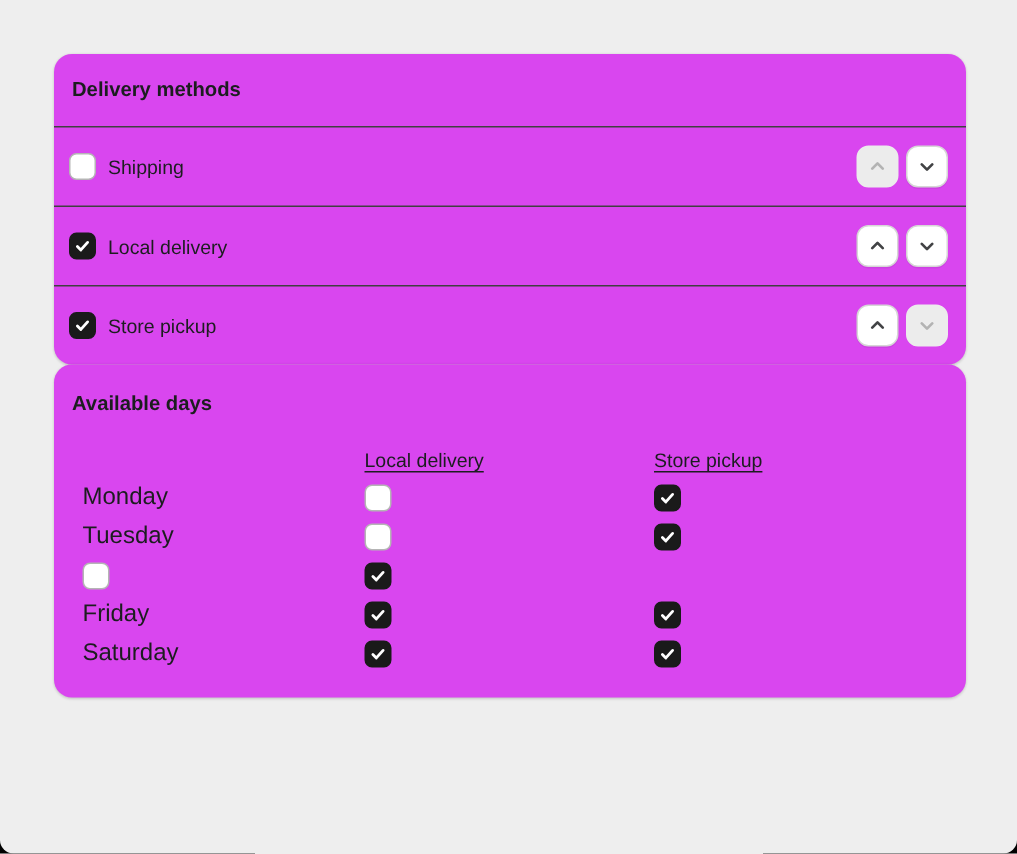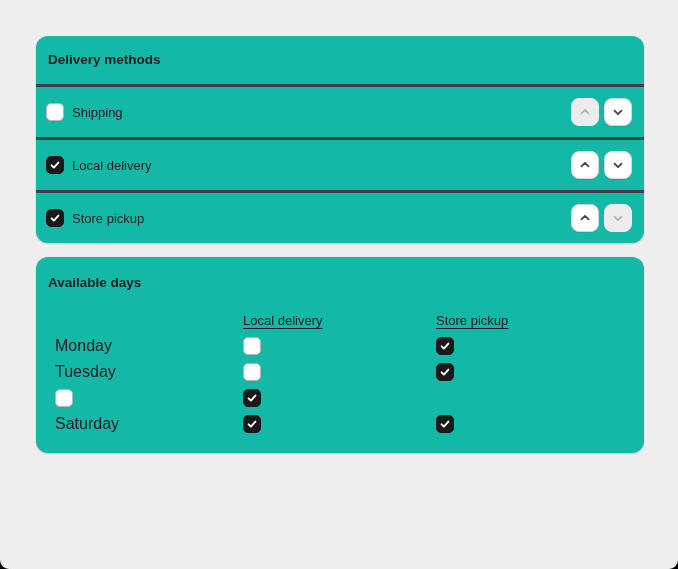--- a/index.html
+++ b/index.html
@@ -10,40 +10,40 @@
   }
   .page {
     width: 678px; height: 569px;
     background: #eeeeee;
     border-radius: 0 0 9px 9px;
     box-sizing: border-box;
     padding: 36px 34px 0 36px;
     overflow: hidden;
   }
   .card {
-    background: #14b8a6;
+    background: #d946ef;
     border-radius: 12px;
     box-shadow: 0 1px 2px rgba(0,0,0,0.14), 0 0 2px rgba(0,0,0,0.06);
   }
-  .card + .card { margin-top: 14px; }
+  .card + .card { }
 
   
   .card-header {
     padding: 14px 12px;
     font-size: 13.5px;
     font-weight: 700;
     color: #1c1d1f;
     line-height: 20px;
   }
   .dm-row {
     display: flex;
     align-items: center;
     height: 53px;
     padding: 0 12px 0 10px;
-    border-top: 3px solid #404040;
+    border-top: 1px solid #404040;
     box-sizing: border-box;
   }
   .dm-label {
     margin-left: 8px;
     font-size: 13px;
     color: #1c1d1f;
     flex: 1;
   }
   .btn-group { display: flex; gap: 5px; }
   .arrow-btn {
@@ -205,20 +205,33 @@
           </div>
           <div class="ad-row">
             <span class="cb"></span>
             <span class="cb checked">
               <svg width="12" height="12" viewBox="0 0 12 12">
                 <path d="M2.6 6.3 L4.9 8.6 L9.4 3.6" stroke="#ffffff" stroke-width="1.9" fill="none" stroke-linecap="round" stroke-linejoin="round"></path>
               </svg>
             </span>
           </div>
           <div class="ad-row">
+            <span class="day-label">Friday</span>
+            <span class="cb checked">
+              <svg width="12" height="12" viewBox="0 0 12 12">
+                <path d="M2.6 6.3 L4.9 8.6 L9.4 3.6" stroke="#ffffff" stroke-width="1.9" fill="none" stroke-linecap="round" stroke-linejoin="round"></path>
+              </svg>
+            </span>
+            <span class="cb checked">
+              <svg width="12" height="12" viewBox="0 0 12 12">
+                <path d="M2.6 6.3 L4.9 8.6 L9.4 3.6" stroke="#ffffff" stroke-width="1.9" fill="none" stroke-linecap="round" stroke-linejoin="round"></path>
+              </svg>
+            </span>
+          </div>
+          <div class="ad-row">
             <span class="day-label">Saturday</span>
             <span class="cb checked">
               <svg width="12" height="12" viewBox="0 0 12 12">
                 <path d="M2.6 6.3 L4.9 8.6 L9.4 3.6" stroke="#ffffff" stroke-width="1.9" fill="none" stroke-linecap="round" stroke-linejoin="round"></path>
               </svg>
             </span>
             <span class="cb checked">
               <svg width="12" height="12" viewBox="0 0 12 12">
                 <path d="M2.6 6.3 L4.9 8.6 L9.4 3.6" stroke="#ffffff" stroke-width="1.9" fill="none" stroke-linecap="round" stroke-linejoin="round"></path>
               </svg>

